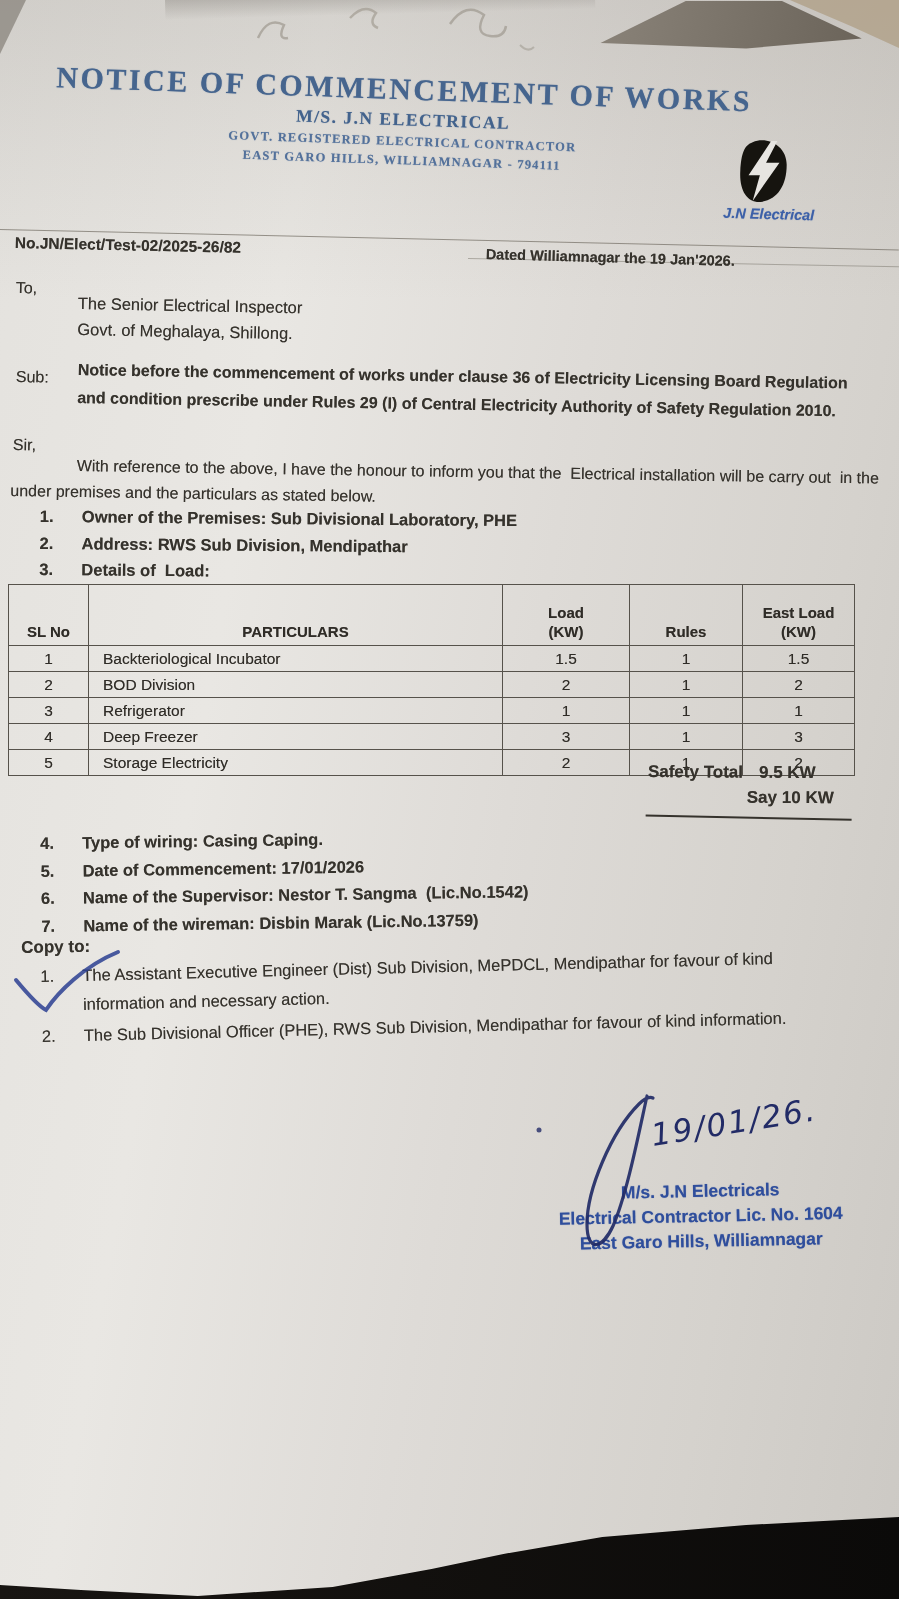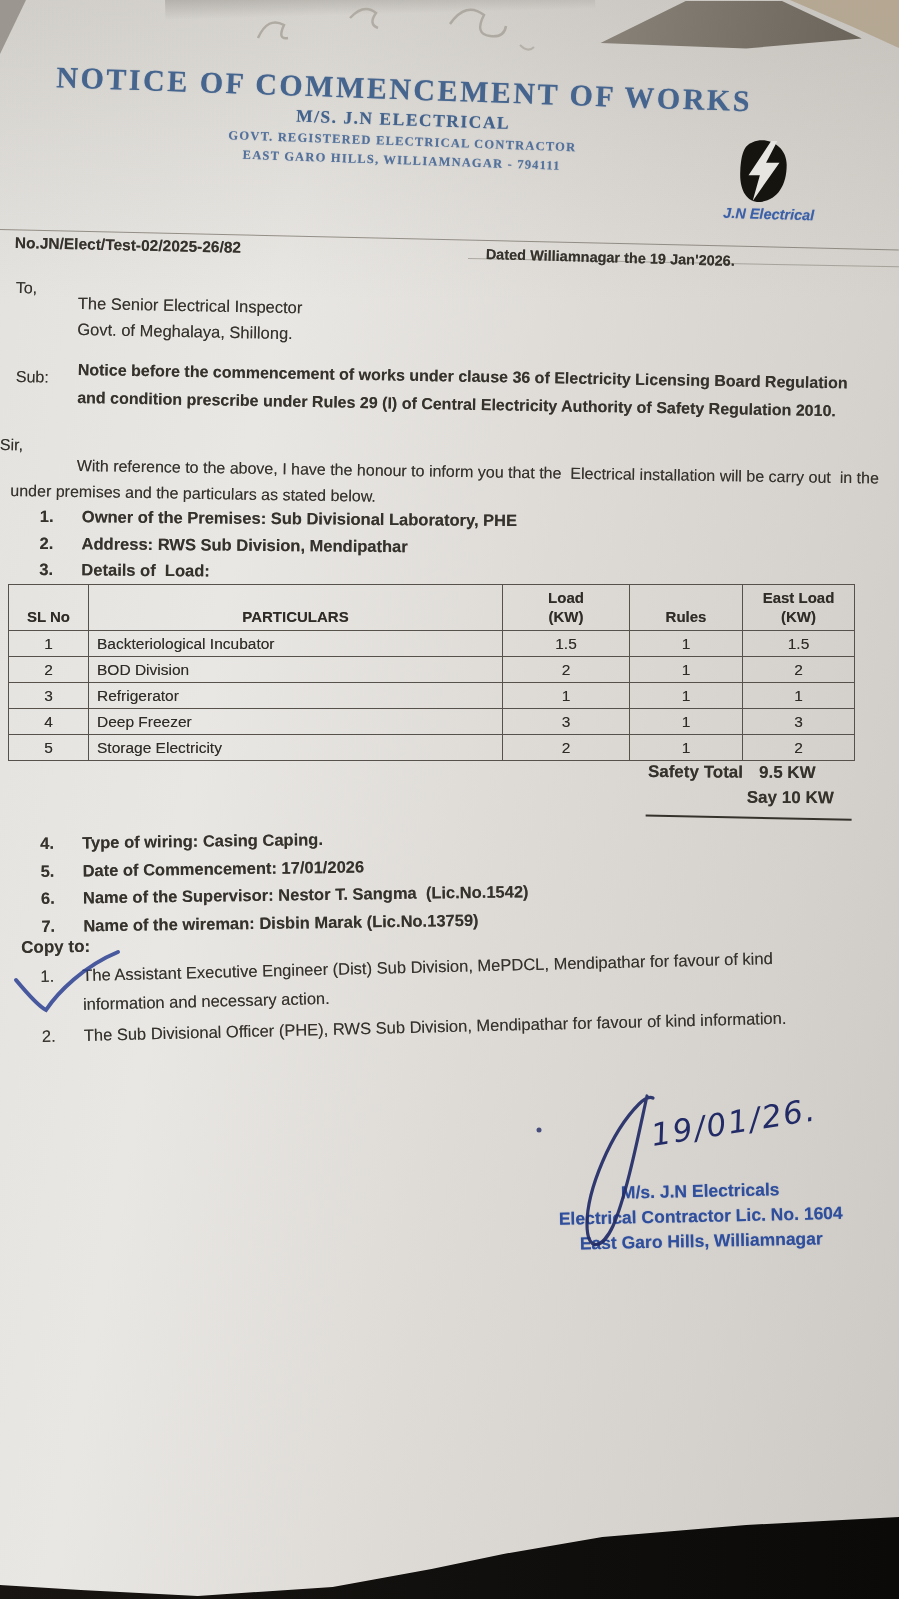--- a/index.html
+++ b/index.html
@@ -21,36 +21,36 @@
   .rule{left:0;top:229px;width:899px;height:0;border-top:1.6px solid rgba(120,115,106,.75);transform:rotate(1.3deg);}
   .rule2{top:258px;left:468px;width:431px;border-top:1.2px solid rgba(120,115,106,.5);transform:rotate(1.1deg);}
   
   .ink{color:#35322c;text-shadow:0 0 .6px rgba(45,42,36,.55);}
   .ref-number{left:15px;top:234px;font-size:15.5px;font-weight:bold;transform:rotate(1.2deg);}
   .date-line{left:486px;top:246px;font-size:14.5px;font-weight:bold;transform:rotate(1.6deg);}
   .to-label{left:16px;top:279px;font-size:16px;transform:rotate(1.2deg);}
   .recipient{left:78px;top:290px;font-size:16.5px;line-height:26px;transform:rotate(1.1deg);}
   .sub-label{left:16px;top:368px;font-size:16px;transform:rotate(1deg);}
   .sub-text{left:78px;top:356px;width:796px;font-size:16px;font-weight:bold;line-height:28px;transform:rotate(1deg);white-space:pre-wrap;}
-  .sir{left:0;top:436px;font-size:16px;transform:rotate(1deg);}
+  .sir{left:13px;top:436px;font-size:16px;transform:rotate(1deg);}
   .para{left:11px;top:452px;width:874px;font-size:16px;line-height:26px;text-indent:66px;transform:rotate(.9deg);white-space:pre-wrap;}
   
   .nlist{display:block;}
   .nitem{display:flex;align-items:flex-start;}
   .nitem .num{flex:0 0 42px;}
   .nitem .txt{white-space:pre-wrap;}
   .items123{left:40px;top:503px;font-size:16.5px;font-weight:bold;line-height:26.5px;transform:rotate(.5deg);}
   .details47{left:40px;top:830px;font-size:16.5px;font-weight:bold;line-height:27.5px;transform:rotate(-.8deg);}
   
   .load-table{left:8px;top:584px;width:846px;position:absolute;border-collapse:collapse;table-layout:fixed;color:#2f2c27;}
   .load-table th,.load-table td{border:1.2px solid #56524b;text-shadow:0 0 .5px rgba(45,42,36,.5);}
   .load-table{border:1.6px solid #4a463f;}
-  .load-table th{font-size:15px;font-weight:bold;white-space:pre-line;vertical-align:bottom;text-align:center;padding:3px 2px 4px;line-height:19px;height:40px;}
+  .load-table th{font-size:15px;font-weight:bold;white-space:pre-line;vertical-align:bottom;text-align:center;padding:18px 2px 4px;line-height:19px;height:40px;}
   .load-table td{font-size:15.5px;text-align:center;height:26px;padding:0 2px;}
-  .load-table td:nth-child(2){text-align:left;padding-left:8px;}
+  .load-table td:nth-child(2){text-align:left;padding-left:14px;}
   
   .grand{left:648px;top:762px;width:202px;font-size:17px;font-weight:bold;transform:rotate(.4deg);}
   .gline{display:flex;white-space:nowrap;}
   .gval{margin-left:16px;}
   .sayline{text-align:right;padding-right:16px;margin-top:5px;}
   .gunderline{position:absolute;left:-2px;top:54px;width:206px;border-top:2.2px solid #35322c;transform:rotate(.8deg);}
   
   .copy-label{left:21px;top:938px;font-size:17px;font-weight:bold;transform:rotate(-1deg);}
   .copyitems{left:40px;top:962px;font-size:16.5px;line-height:28.5px;transform:rotate(-1.4deg);}
   .copyitems .nitem{margin-bottom:3px;}

